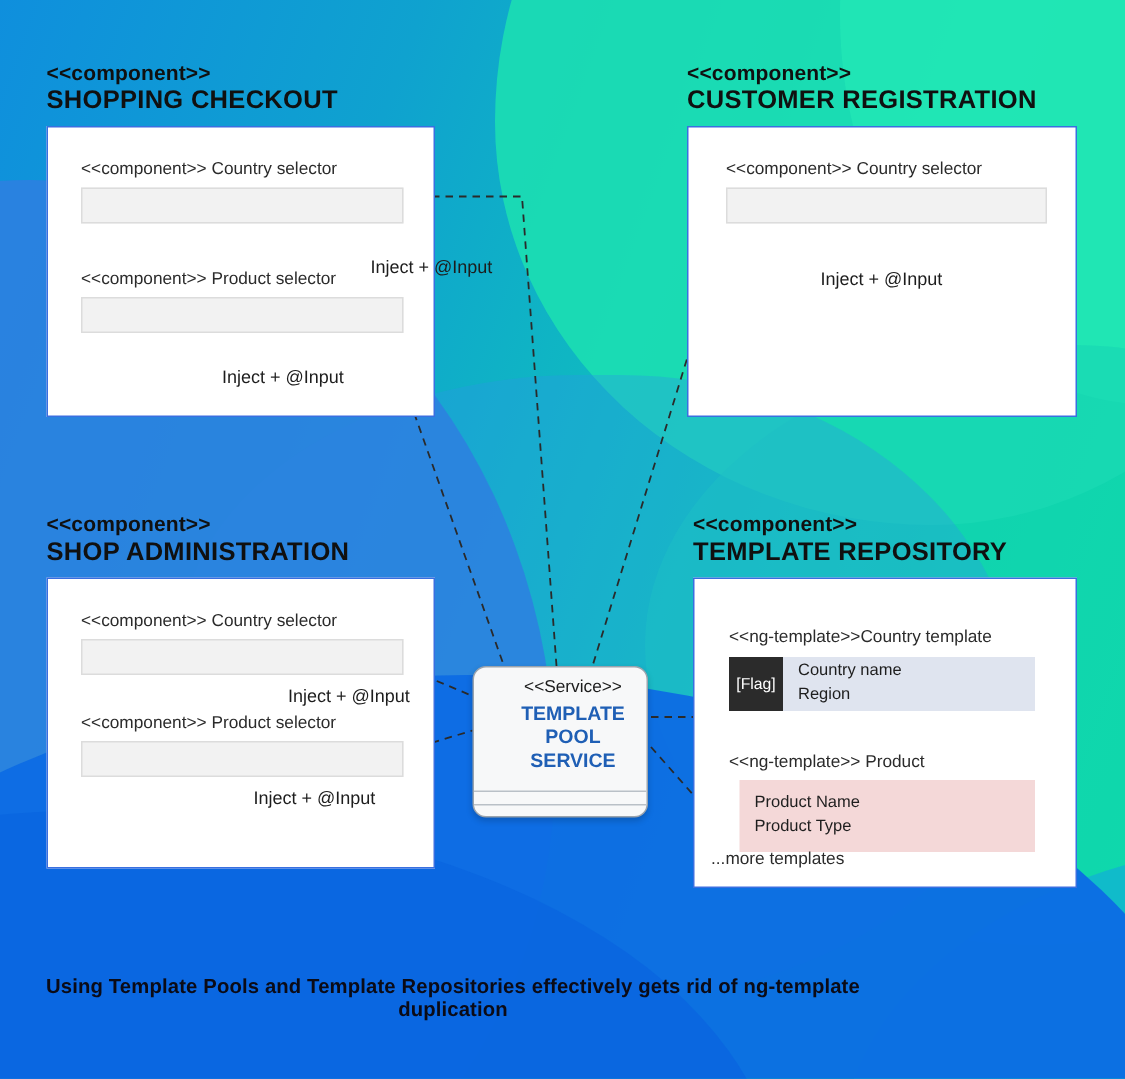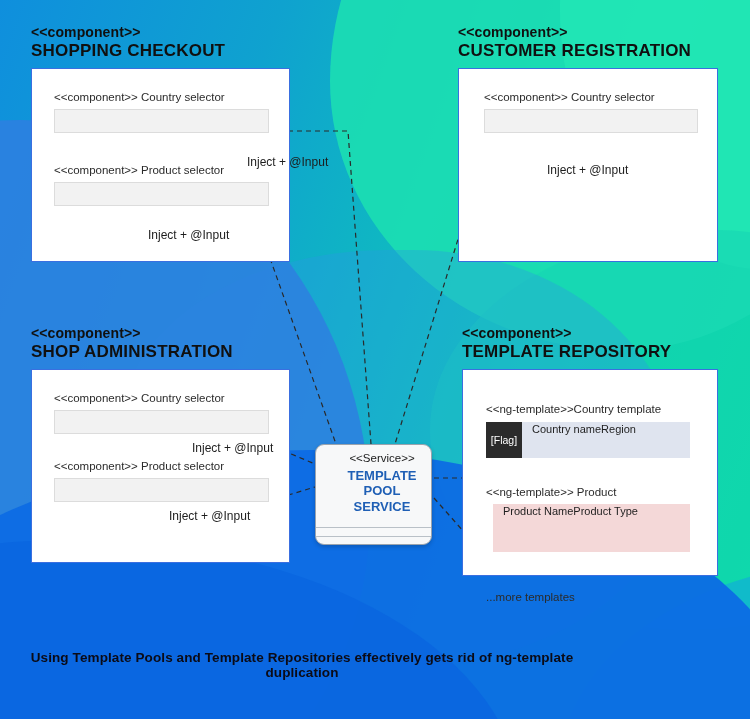--- a/index.html
+++ b/index.html
@@ -65,21 +65,21 @@
   
   .connectors{position:absolute;left:0;top:0;width:750px;height:719px;pointer-events:none;}
 
   
   .comp{position:absolute;}
   .comp-head{
     color:#101010;
     line-height:1.22;
     margin-bottom:6px;
   }
-  .comp-stereo{font-size:14px;font-weight:bold;letter-spacing:.1px;}
+  .comp-stereo{font-size:14px;font-weight:bold;letter-spacing:.1px;margin-top:16px;}
   .comp-title{font-size:17px;font-weight:bold;letter-spacing:.2px;}
   .comp-box{
     background:#ffffff;
     border:1.5px solid #3a6fe0;
     box-sizing:border-box;
     position:relative;
   }
   .sel-label{
     position:absolute;
     font-size:11.5px;
@@ -107,21 +107,21 @@
     position:absolute;display:flex;align-items:stretch;box-sizing:border-box;
   }
   .tpl-country{background:#dfe4ef;}
   .tpl-product{background:#f4d8d8;}
   .flag-cell{
     background:#2b2b2b;color:#ffffff;
     display:flex;align-items:center;justify-content:center;
     font-size:10.5px;width:36px;flex:0 0 36px;
   }
   .tpl-lines{
-    display:flex;flex-direction:row;justify-content:center;
+    display:flex;flex-direction:column;justify-content:center;
     padding-left:10px;font-size:11px;color:#1e1e1e;line-height:1.45;
   }
   .more-tpl{
     position:absolute;font-size:11.5px;color:#2b2b2b;white-space:nowrap;
   }
 
   
   .service{
     position:absolute;left:315px;top:444px;width:117px;height:101px;
     background:#f7f8f9;
@@ -246,21 +246,21 @@
       </div>
 
       <div class="ng-label" style="left:23px;top:116px;">&lt;&lt;ng-template&gt;&gt; Product</div>
       <div class="tpl-row tpl-product" style="left:30px;top:134px;width:197px;height:48px;">
         <div class="tpl-lines">
           <div>Product Name</div>
           <div>Product Type</div>
         </div>
       </div>
 
-      <div class="more-tpl" style="left:23px;top:181px;margin-top:40px;">...more templates</div>
+      <div class="more-tpl" style="left:11px;top:181px;">...more templates</div>
     </div>
   </div>
 
   <div class="service">
     <div class="service-stereo">&lt;&lt;Service&gt;&gt;</div>
     <div class="service-name">
       <div>TEMPLATE</div>
       <div>POOL</div>
       <div>SERVICE</div>
     </div>

